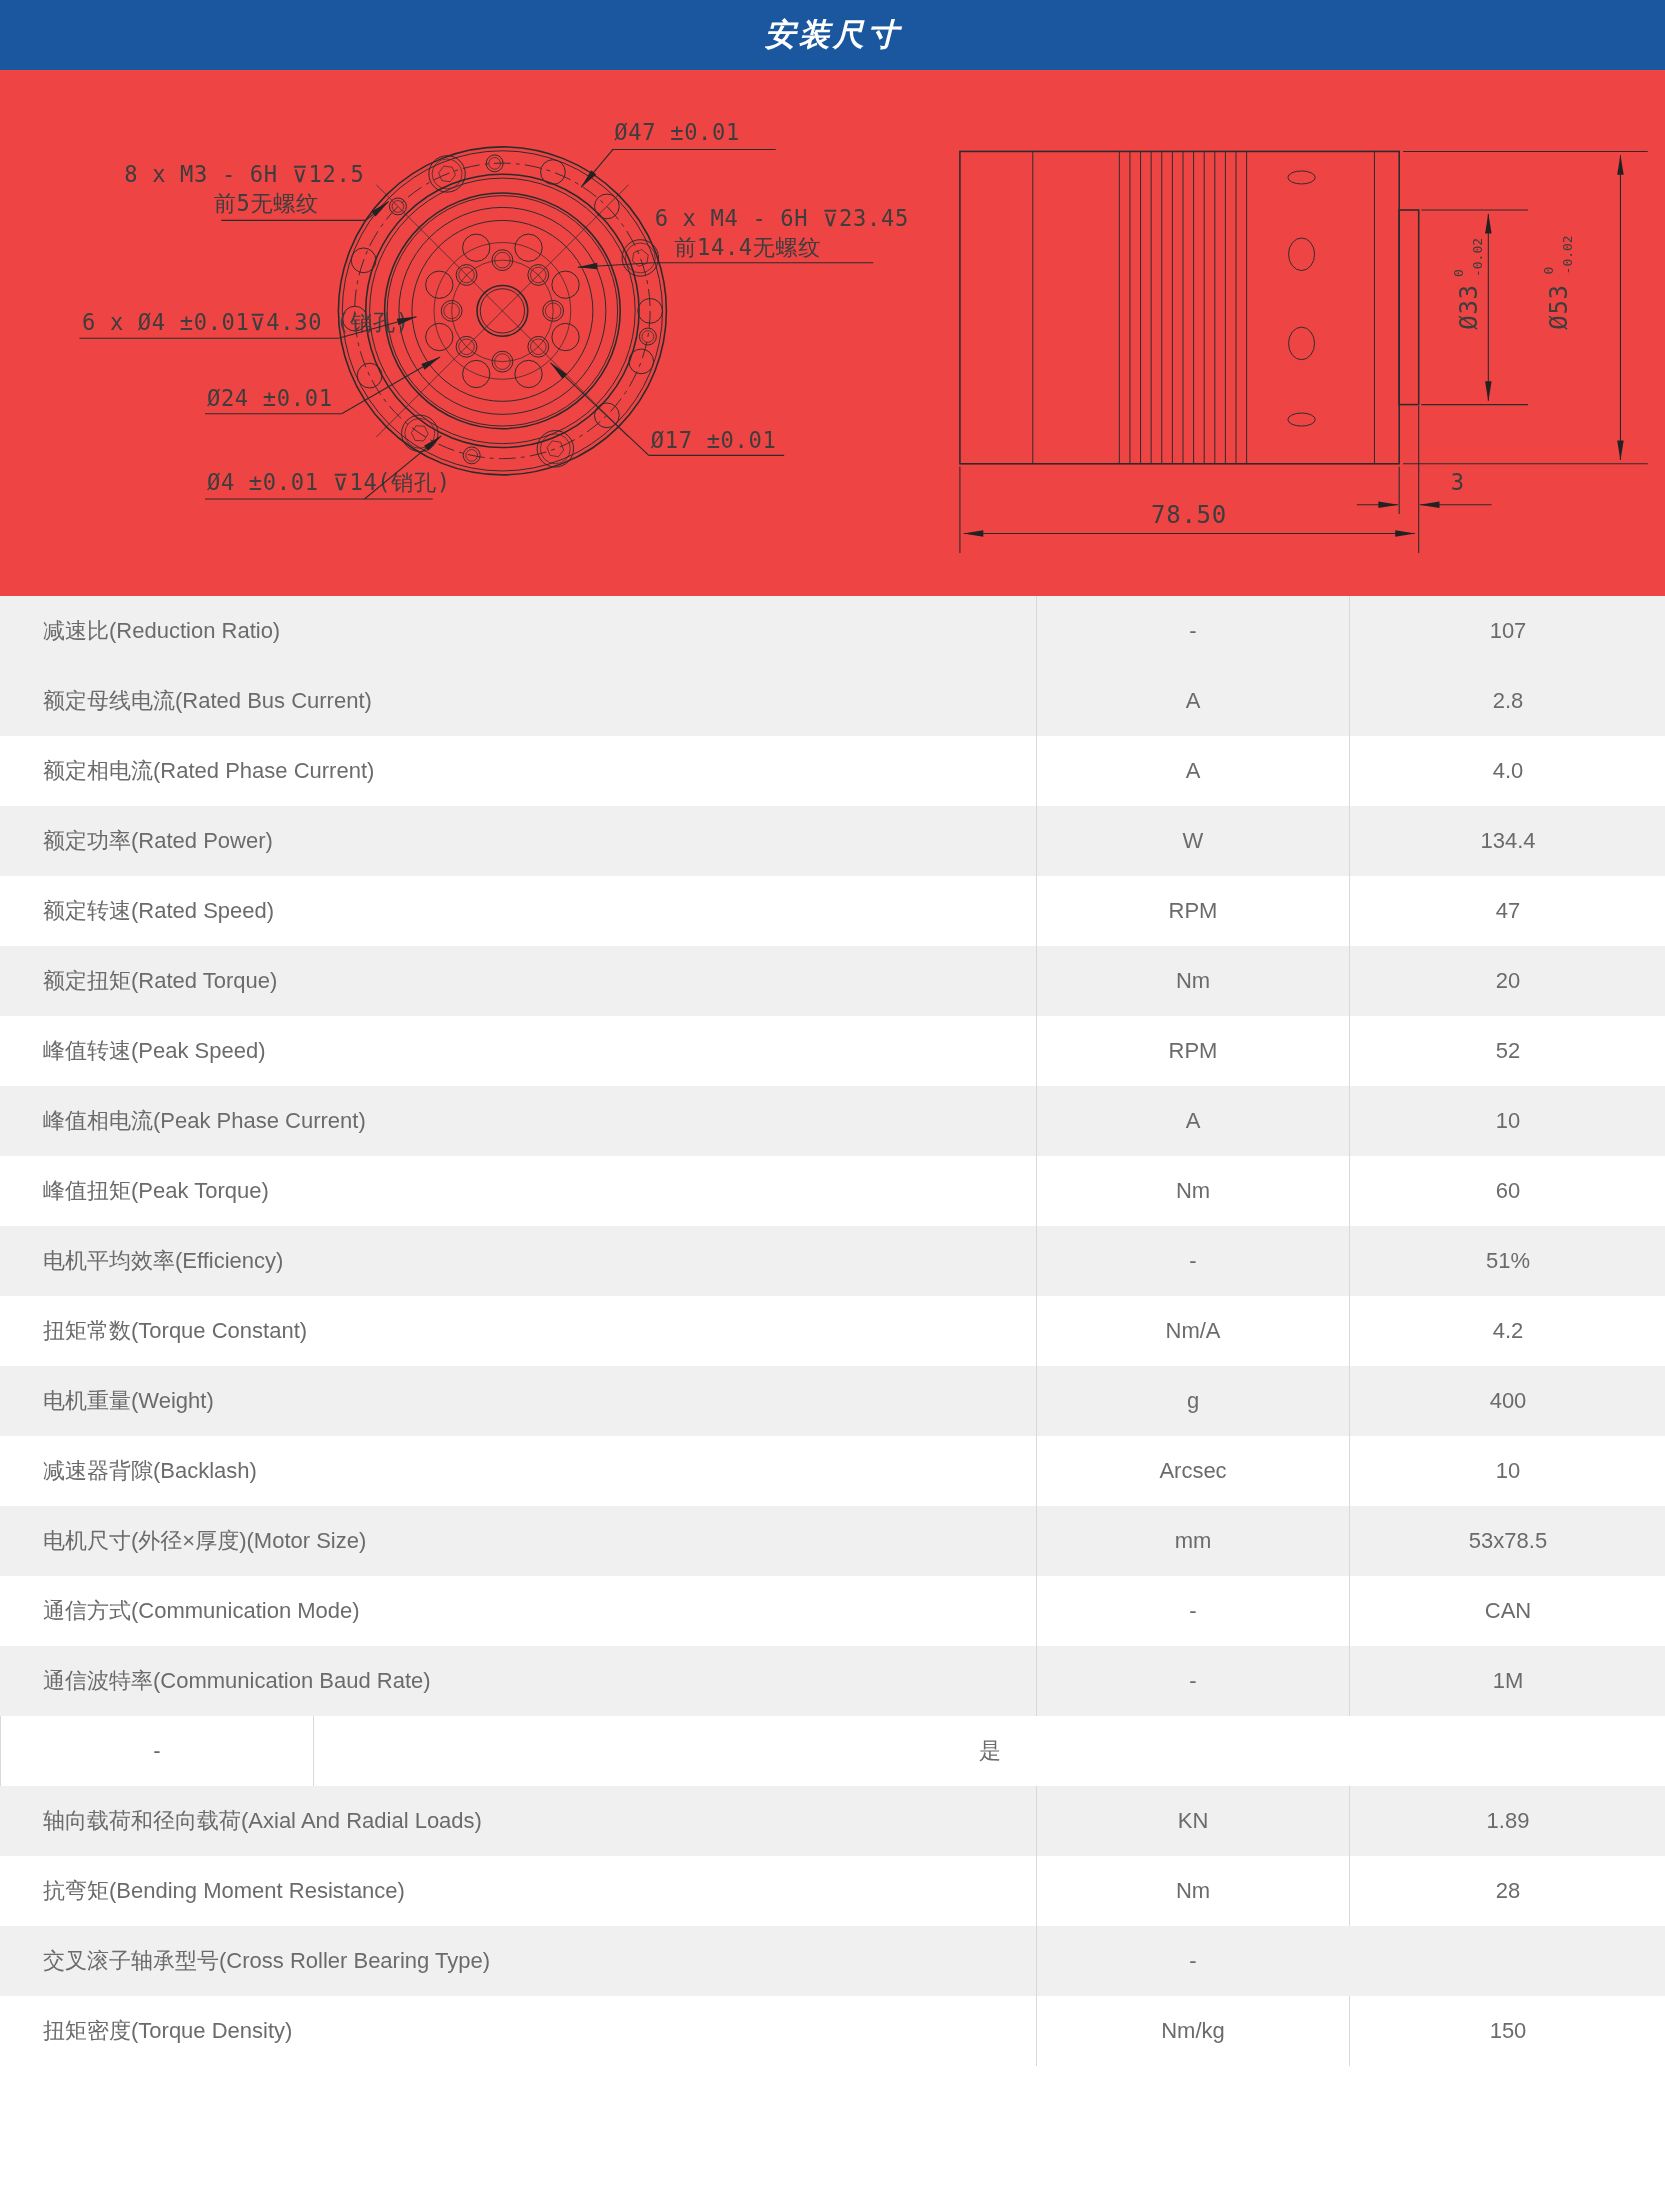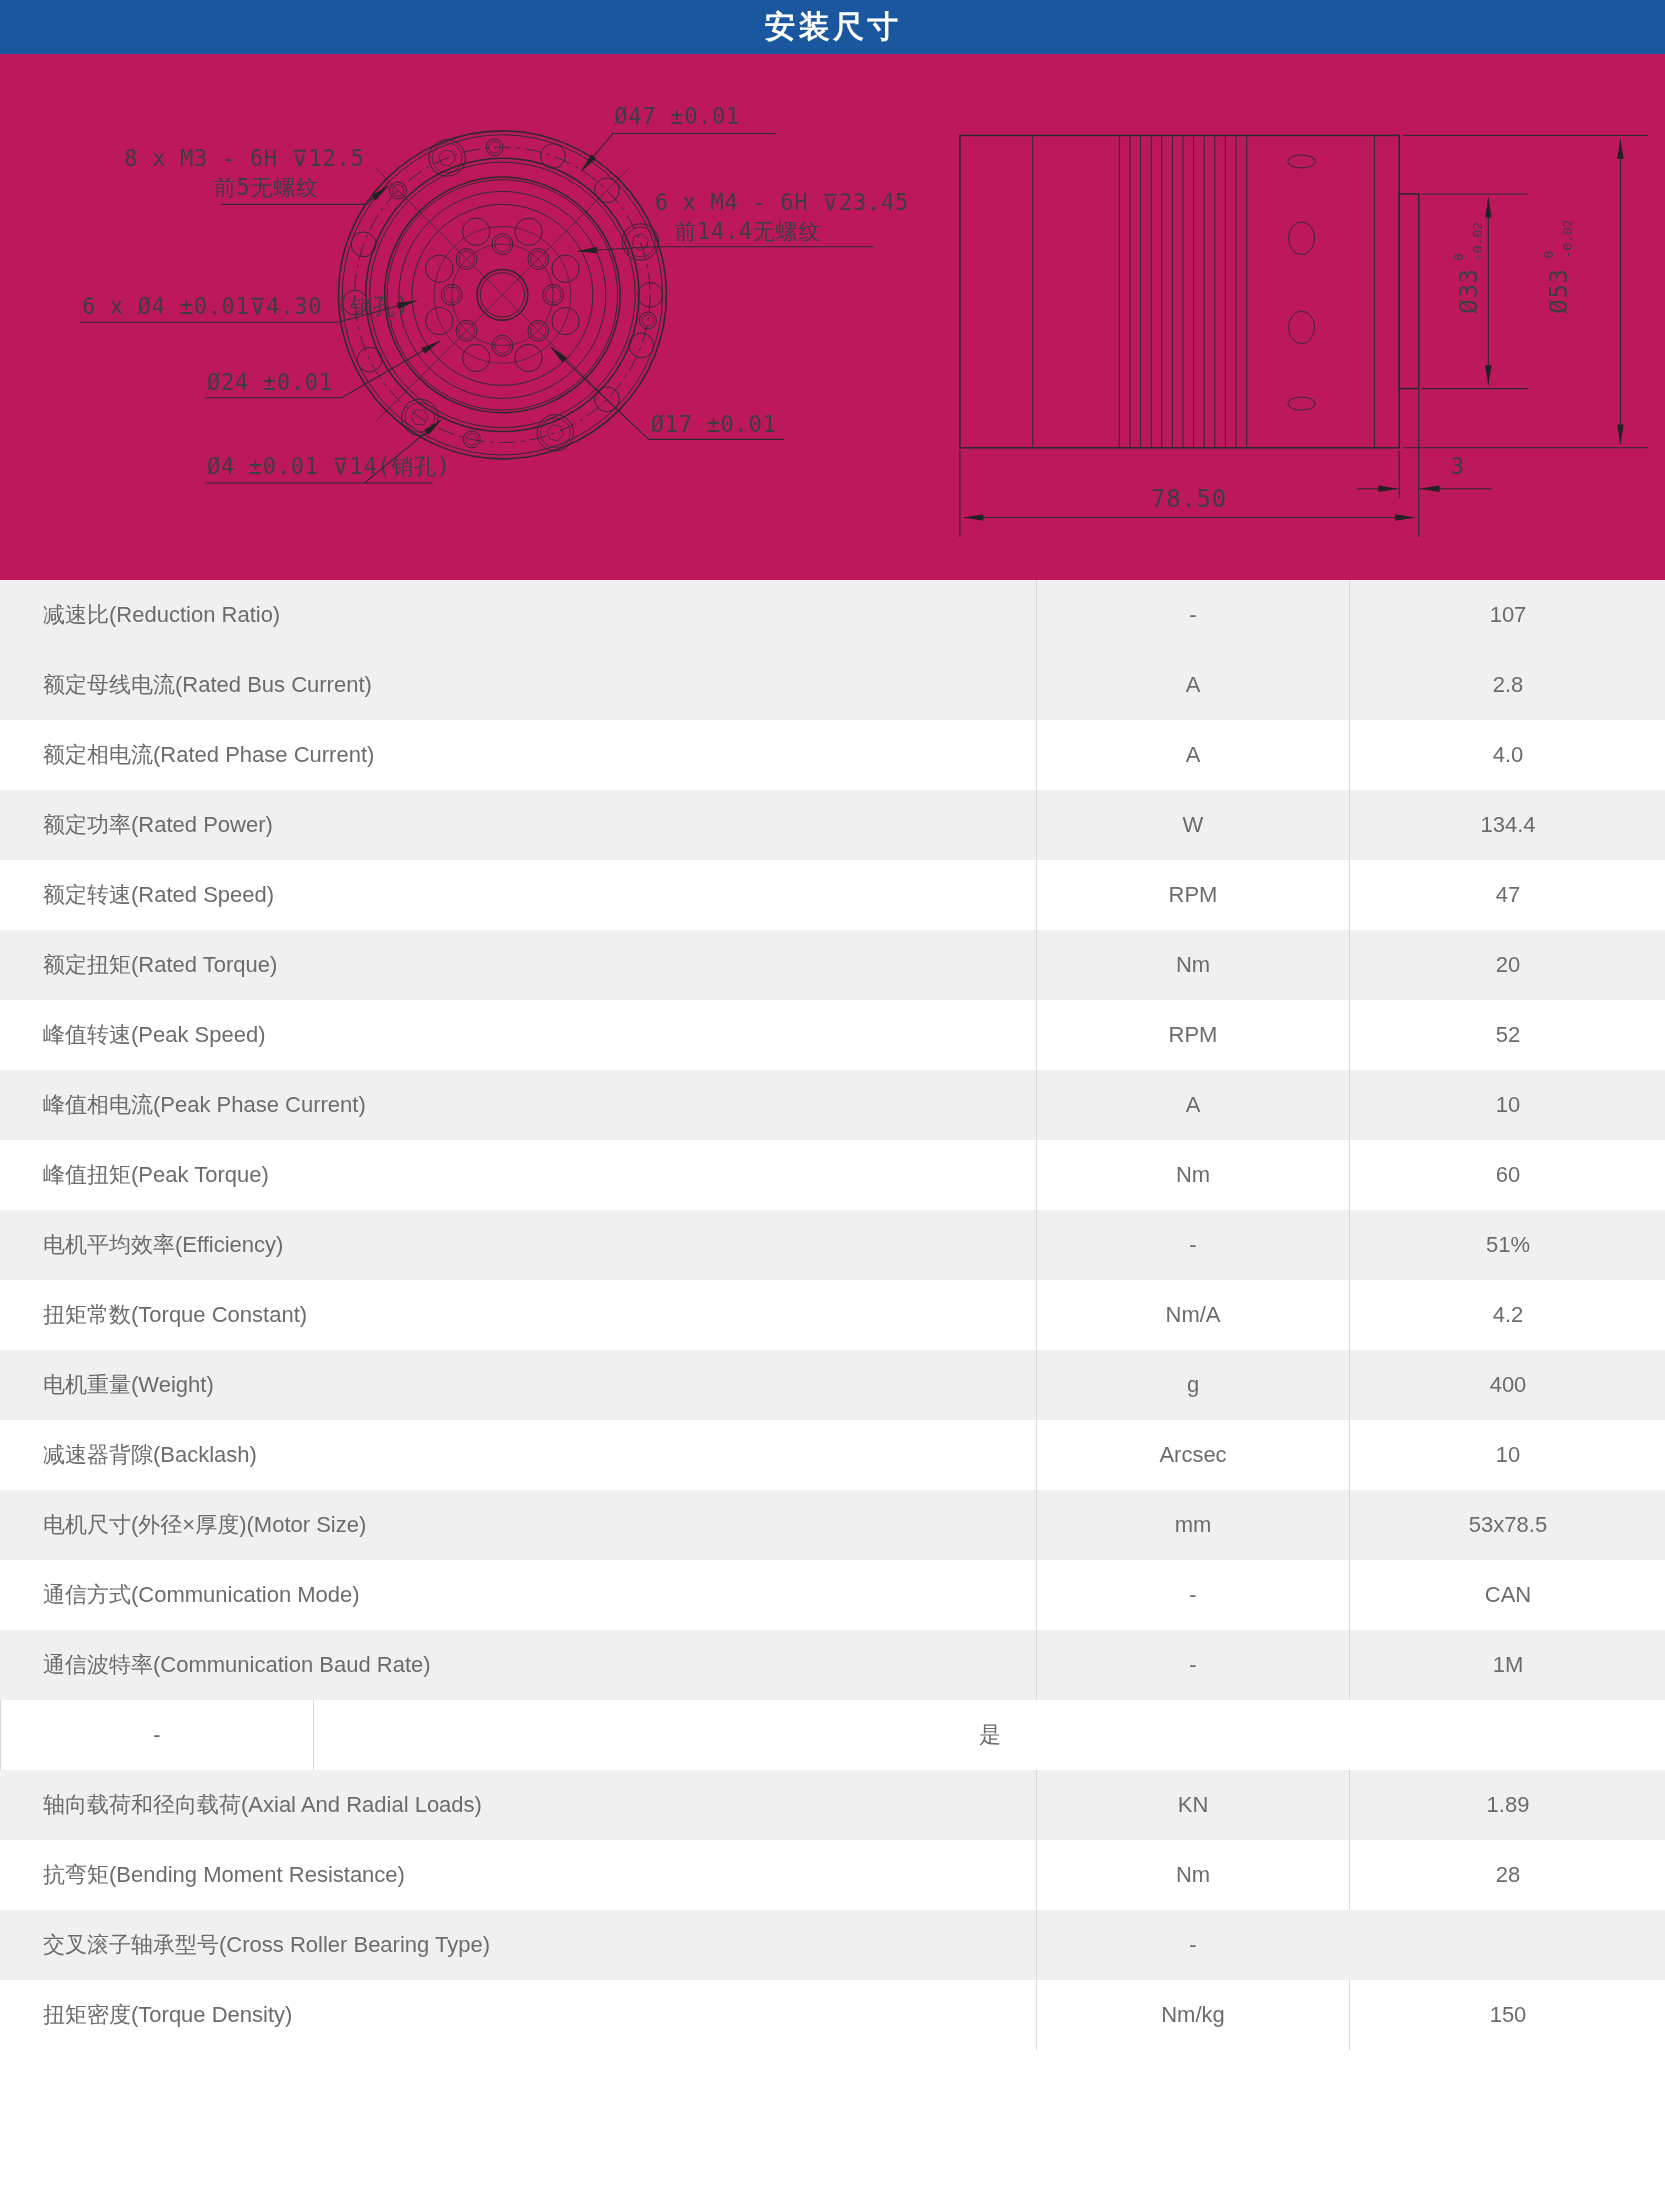--- a/index.html
+++ b/index.html
@@ -1,20 +1,20 @@
 <!DOCTYPE html>
 <html style="font-size:10.4px"><head>
 <meta charset="utf-8">
 <style>
   html,body{margin:0;padding:0;background:#ffffff;}
   .page{position:relative;width:1666px;height:2205px;overflow:hidden;background:#ffffff;
         font-family:"Liberation Sans","DejaVu Sans",sans-serif;}
-  .section-bar{height:54px;background:#1A579F;display:flex;align-items:center;justify-content:center;}
+  .section-bar{height:70px;background:#1A579F;display:flex;align-items:center;justify-content:center;font-style:italic;}
   .section-bar h2{margin:0;color:#ffffff;font-size:31px;font-weight:700;letter-spacing:3.3px;}
-  .drawing-area{height:526px;background:#be185d;}
+  .drawing-area{height:526px;background:#ef4444;}
   .drawing-area svg{display:block;}
 
   
   .ln{fill:none;stroke:#2b2b2b;stroke-width:2.4;}
   .lt{fill:none;stroke:#2b2b2b;stroke-width:1.5;}
   .lz{fill:none;stroke:#2b2b2b;stroke-width:1.1;}
   .ld{fill:none;stroke:#2b2b2b;stroke-width:1.4;stroke-dasharray:26 8 6 8;}
   .dim{fill:none;stroke:#2b2b2b;stroke-width:1.7;}
   text.cad{font-family:"DejaVu Sans Mono","DejaVu Sans","Liberation Sans",sans-serif;
            fill:#3d3d3d;font-size:34px;letter-spacing:1px;}

